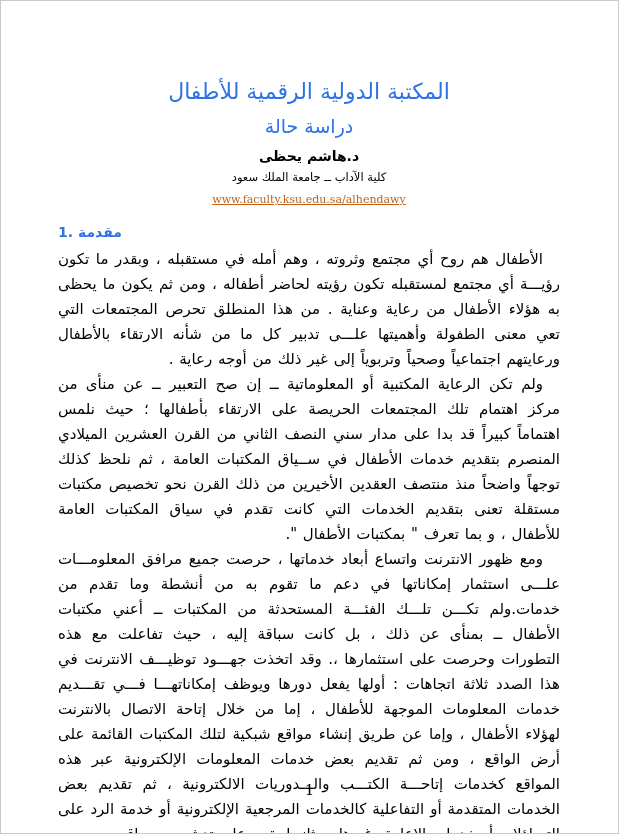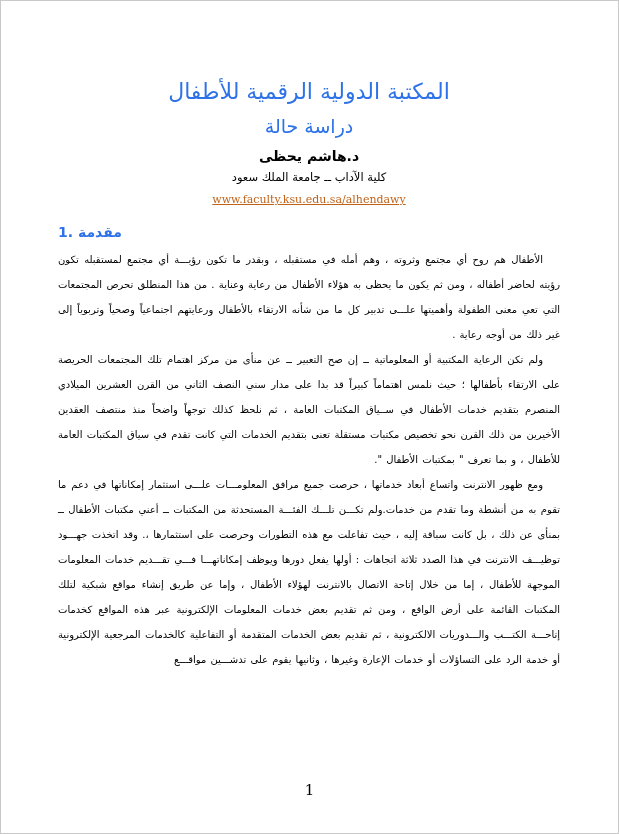--- a/index.html
+++ b/index.html
@@ -30,21 +30,21 @@
   }
   .section-heading{
     margin:15px 0 5px 0;
     direction:ltr;
     font-size:14px;font-weight:bold;
     color:var(--title_blue,#2d72e8);line-height:19px;
   }
   .body-par{
     margin:0;direction:rtl;
     text-align:justify;text-justify:inter-word;
-    font-size:10px;line-height:25px;
+    font-size:15px;line-height:25px;
     text-indent:17px;
     word-spacing:1px;
   }
   .page-number{
     position:absolute;left:0;right:0;top:780px;
     text-align:center;
     font-family:"DejaVu Serif","Liberation Serif",serif;
     font-size:15px;color:#000;
   }
 </style>

